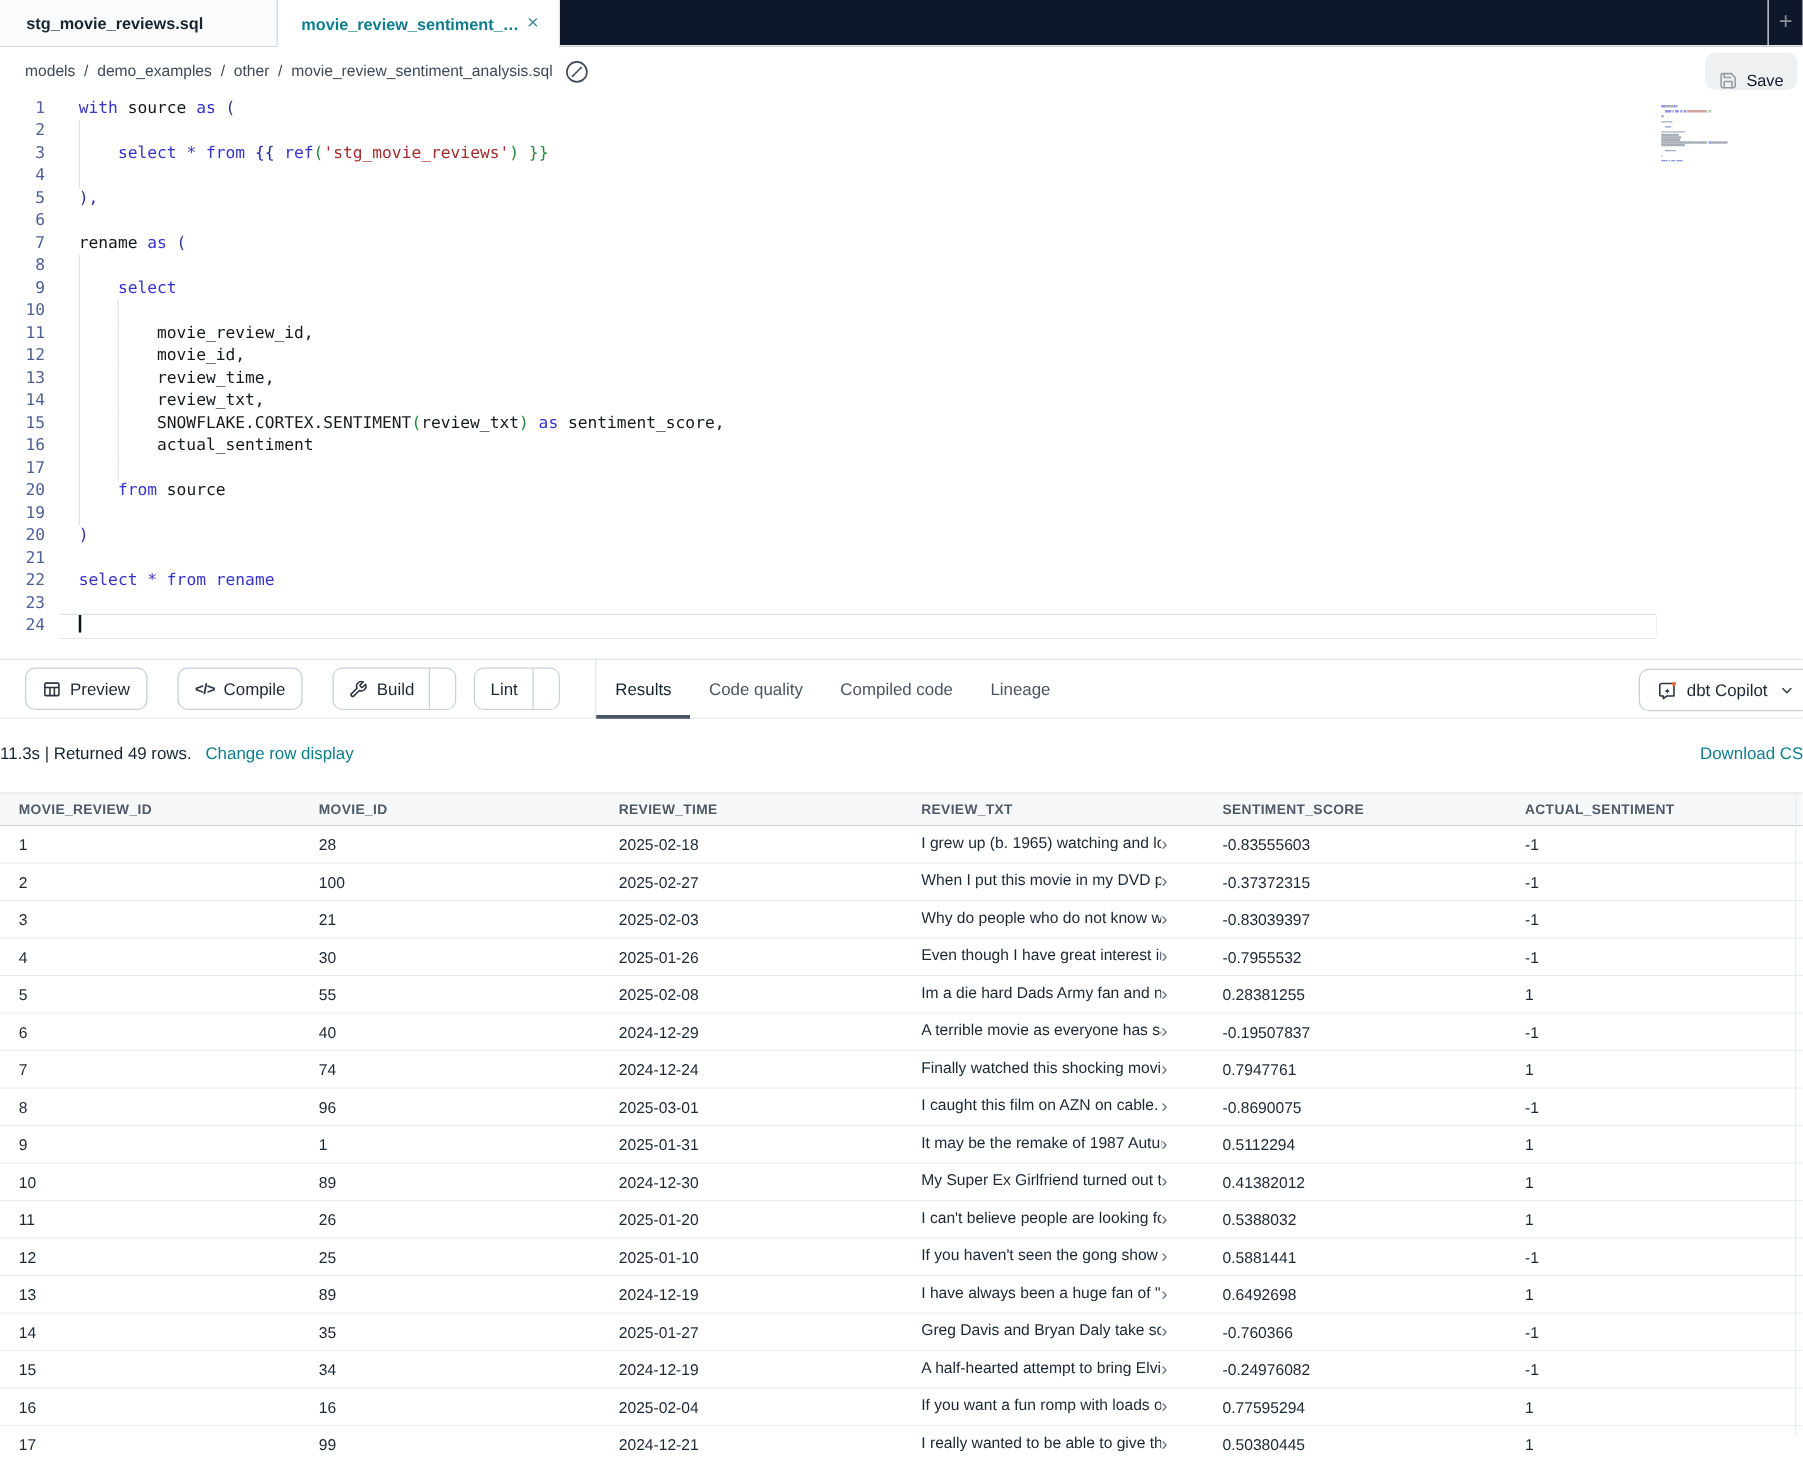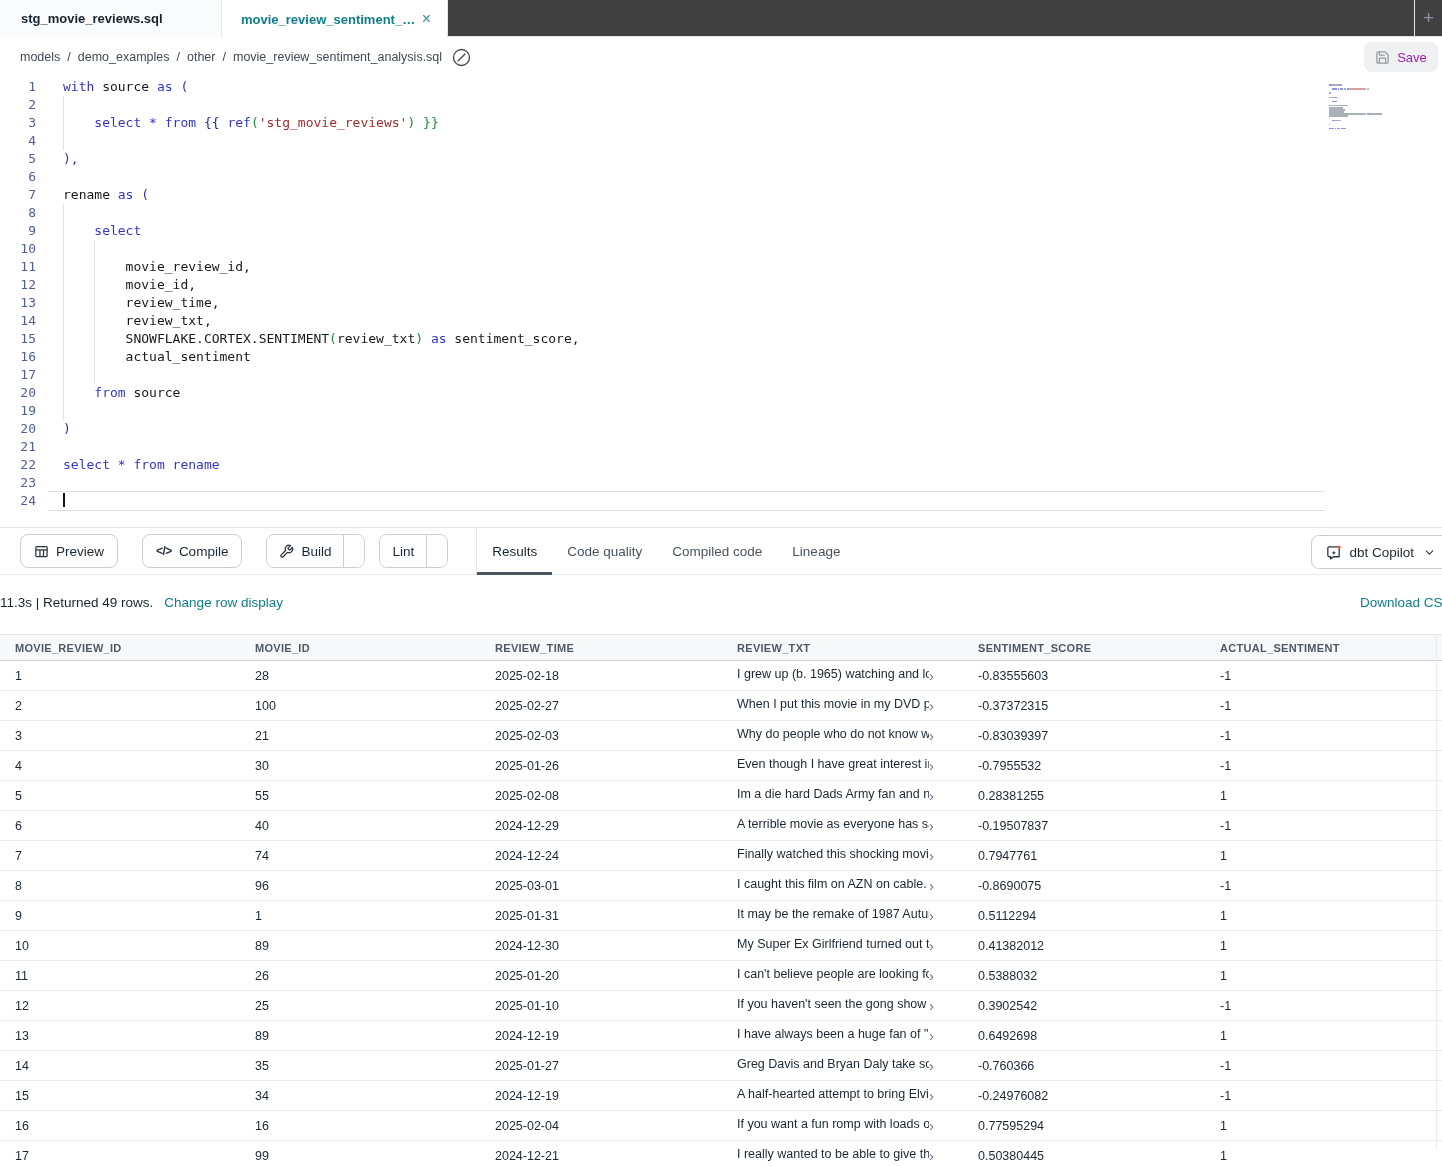--- a/index.html
+++ b/index.html
@@ -1,40 +1,40 @@
 <!DOCTYPE html>
 <html><head>
 <meta charset="utf-8">
 <style>
   * { margin:0; padding:0; box-sizing:border-box; }
   html,body { width:1442px; height:1166px; overflow:hidden; background:#fff;
     font-family:"Liberation Sans", sans-serif; color:#16242f; }
 
   
   .tabbar { position:absolute; top:0; left:0; width:1442px; height:37px;
-    background:#404040; border-bottom:1px solid #e3e6e9; display:flex; z-index:5; }
+    background:#0f172a; border-bottom:1px solid #e3e6e9; display:flex; z-index:5; }
   .ftab { height:37px; display:flex; align-items:center; font-size:13px; font-weight:700; cursor:pointer; }
   .ftab.inactive { width:222px; background:#fafbfc; border-right:1px solid #e3e6e9; padding-left:21px; color:#16242f; }
   .ftab.active { width:226px; background:#fff; color:#0e7d8c; padding:0 14px 0 19px;
     justify-content:space-between; border-right:1px solid #e3e6e9; height:38px; }
   .close { font-size:16px; font-weight:400; color:#3f8a96; cursor:pointer; padding:0 2px; }
   .ftab-spacer { flex:1; }
   .newtab { width:28px; display:flex; align-items:center; justify-content:center;
     color:#8a919c; font-size:19px; font-weight:400; border-left:1px solid #e3e6e9; cursor:pointer; }
 
   
   .crumb-row { position:absolute; top:38px; left:0; width:1442px; height:38px; background:#fff;
     display:flex; align-items:center; padding-left:20px; }
   .crumbs { display:flex; align-items:center; gap:7px; font-size:12.5px; color:#3f4a56; }
   .bc-sep { color:#3f4a56; }
   .bc-seg { cursor:pointer; }
   .file-ind { margin-left:10px; display:flex; align-items:center; }
   .save { position:absolute; right:4px; top:4px; width:74px; height:30px; border:none; border-radius:8px;
-    background:#eef0f2; color:#a21caf; font-size:13px; font-family:inherit;
-    display:flex; align-items:center; justify-content:center; gap:7px; cursor:pointer; }
+    background:#eef0f2; color:#0f172a; font-size:13px; font-family:inherit;
+    display:flex; align-items:flex-end; justify-content:center; gap:7px; cursor:pointer; }
 
   
   .editor { position:absolute; top:76px; left:0; width:1442px; height:451px; background:#fff; }
   .lines { width:1325px; padding-top:2px; font-family:"DejaVu Sans Mono", monospace; font-size:13px; line-height:18px; }
   .cm-line { display:flex; height:18px; }
   .gutter { flex:none; width:48px; padding-right:12px; text-align:right; color:#4f6095; user-select:none; }
   .code { position:relative; flex:1; padding-left:15px; white-space:pre; color:#15181c; }
   .code.active { box-shadow:0 -1px 0 #dcdfe3, 0 1px 0 #dcdfe3; }
   .guide { position:absolute; top:0; width:1px; height:100%; background:#e0e3e6; }
   .caret { display:inline-block; width:1.5px; height:14px; background:#0f1419; vertical-align:-2px; }
@@ -489,21 +489,21 @@
         <div class="td">2025-01-20</div>
         <div class="td txtcell"><span class="cell-text">I can't believe people are looking for a …</span><span class="expand">›</span></div>
         <div class="td">0.5388032</div>
         <div class="td">1</div>
       </div>
       <div class="tr">
         <div class="td">12</div>
         <div class="td">25</div>
         <div class="td">2025-01-10</div>
         <div class="td txtcell"><span class="cell-text">If you haven't seen the gong show TV s…</span><span class="expand">›</span></div>
-        <div class="td">0.3902542</div>
+        <div class="td">0.5881441</div>
         <div class="td">-1</div>
       </div>
       <div class="tr">
         <div class="td">13</div>
         <div class="td">89</div>
         <div class="td">2024-12-19</div>
         <div class="td txtcell"><span class="cell-text">I have always been a huge fan of "Hom…</span><span class="expand">›</span></div>
         <div class="td">0.6492698</div>
         <div class="td">1</div>
       </div>

